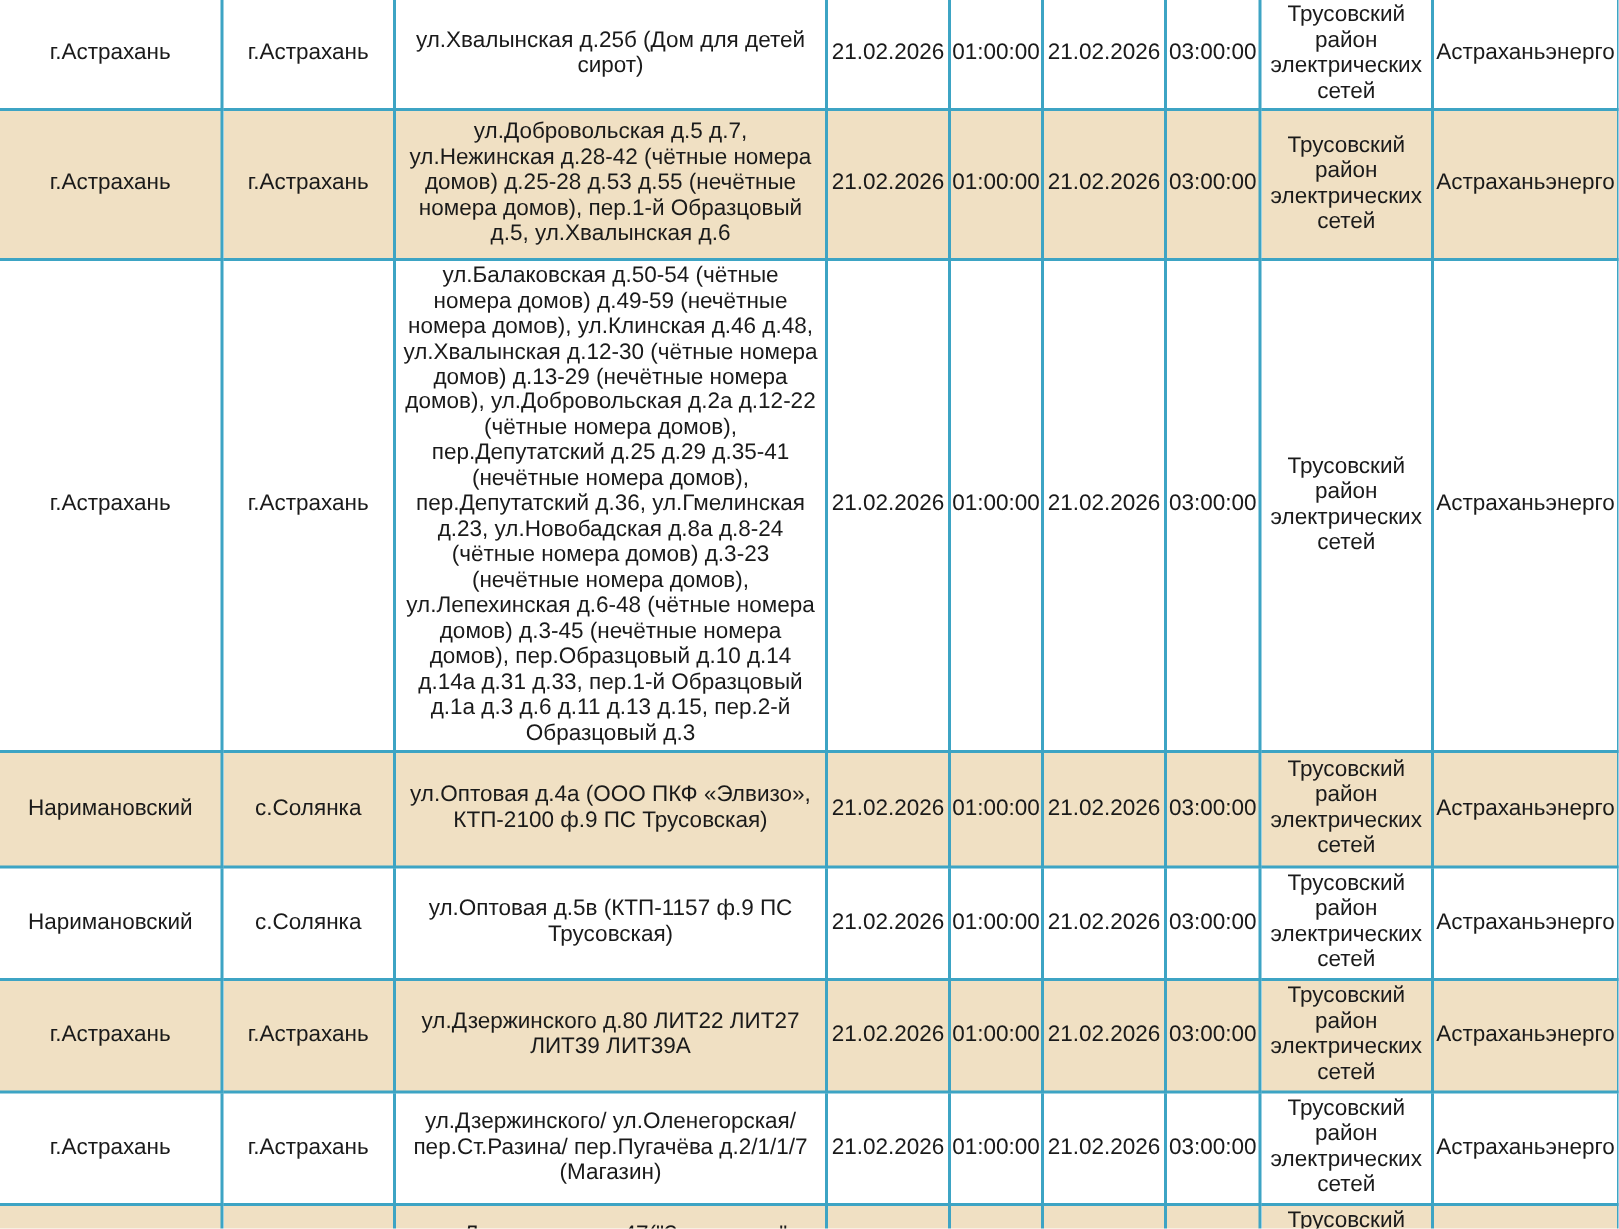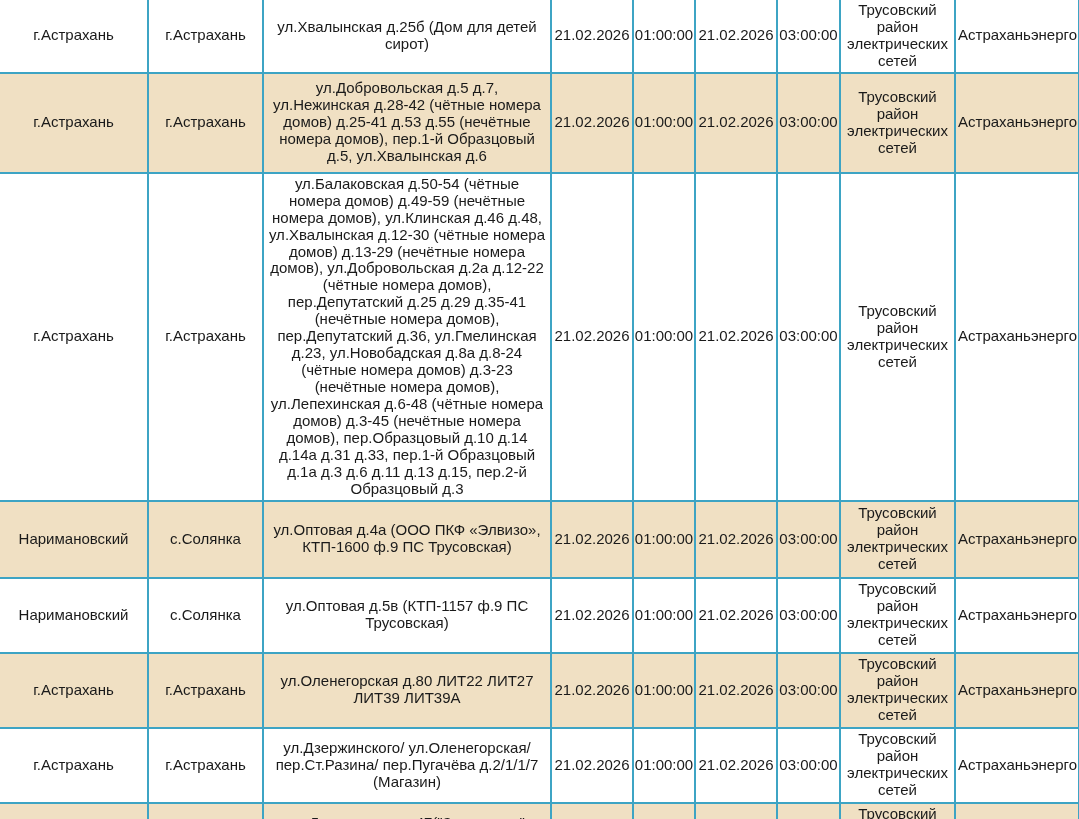--- a/index.html
+++ b/index.html
@@ -30,21 +30,21 @@
     padding:2px 3px;
     overflow:hidden;
     word-wrap:break-word;
   }
   
   tr:first-child td{border-top:none;}
   tr:last-child td{border-bottom:none;}
   td:first-child{border-left:none;}
   tr:nth-child(even) td{background:var(--stripe-color);}
   td.c-date,td.c-time{padding:18px 0;}
-  td.c-company{padding:2px 1px;text-align:right;}
+  td.c-company{padding:2px 1px;}
   
   tr:nth-child(1){height:68px;}
   tr:nth-child(2){height:100px;}
   tr:nth-child(3){height:275px;}
   tr:nth-child(4){height:77px;}
   tr:nth-child(5){height:75px;}
   tr:nth-child(6){height:75px;}
   tr:nth-child(7){height:75px;}
   tr:nth-child(8){height:74px;}
 </style>
@@ -71,21 +71,21 @@
     <td class="c-date">21.02.2026</td>
     <td class="c-time">01:00:00</td>
     <td class="c-date">21.02.2026</td>
     <td class="c-time">03:00:00</td>
     <td class="c-org">Трусовский район электрических сетей</td>
     <td class="c-company">Астраханьэнерго</td>
   </tr>
       <tr>
     <td class="c-district">г.Астрахань</td>
     <td class="c-locality">г.Астрахань</td>
-    <td class="c-address">ул.Добровольская д.5 д.7, ул.Нежинская д.28-42 (чётные номера домов) д.25-41 д.53 д.55 (нечётные номера домов), пер.1-й Образцовый д.5, ул.Хвалынская д.6</td>
+    <td class="c-address">ул.Добровольская д.5 д.7, ул.Нежинская д.28-42 (чётные номера домов) д.25-28 д.53 д.55 (нечётные номера домов), пер.1-й Образцовый д.5, ул.Хвалынская д.6</td>
     <td class="c-date">21.02.2026</td>
     <td class="c-time">01:00:00</td>
     <td class="c-date">21.02.2026</td>
     <td class="c-time">03:00:00</td>
     <td class="c-org">Трусовский район электрических сетей</td>
     <td class="c-company">Астраханьэнерго</td>
   </tr>
       <tr>
     <td class="c-district">г.Астрахань</td>
     <td class="c-locality">г.Астрахань</td>
@@ -93,21 +93,21 @@
     <td class="c-date">21.02.2026</td>
     <td class="c-time">01:00:00</td>
     <td class="c-date">21.02.2026</td>
     <td class="c-time">03:00:00</td>
     <td class="c-org">Трусовский район электрических сетей</td>
     <td class="c-company">Астраханьэнерго</td>
   </tr>
       <tr>
     <td class="c-district">Наримановский</td>
     <td class="c-locality">с.Солянка</td>
-    <td class="c-address">ул.Оптовая д.4а (ООО ПКФ «Элвизо», КТП-1600 ф.9 ПС Трусовская)</td>
+    <td class="c-address">ул.Оптовая д.4а (ООО ПКФ «Элвизо», КТП-2100 ф.9 ПС Трусовская)</td>
     <td class="c-date">21.02.2026</td>
     <td class="c-time">01:00:00</td>
     <td class="c-date">21.02.2026</td>
     <td class="c-time">03:00:00</td>
     <td class="c-org">Трусовский район электрических сетей</td>
     <td class="c-company">Астраханьэнерго</td>
   </tr>
       <tr>
     <td class="c-district">Наримановский</td>
     <td class="c-locality">с.Солянка</td>
@@ -115,21 +115,21 @@
     <td class="c-date">21.02.2026</td>
     <td class="c-time">01:00:00</td>
     <td class="c-date">21.02.2026</td>
     <td class="c-time">03:00:00</td>
     <td class="c-org">Трусовский район электрических сетей</td>
     <td class="c-company">Астраханьэнерго</td>
   </tr>
       <tr>
     <td class="c-district">г.Астрахань</td>
     <td class="c-locality">г.Астрахань</td>
-    <td class="c-address">ул.Оленегорская д.80 ЛИТ22 ЛИТ27 ЛИТ39 ЛИТ39А</td>
+    <td class="c-address">ул.Дзержинского д.80 ЛИТ22 ЛИТ27 ЛИТ39 ЛИТ39А</td>
     <td class="c-date">21.02.2026</td>
     <td class="c-time">01:00:00</td>
     <td class="c-date">21.02.2026</td>
     <td class="c-time">03:00:00</td>
     <td class="c-org">Трусовский район электрических сетей</td>
     <td class="c-company">Астраханьэнерго</td>
   </tr>
       <tr>
     <td class="c-district">г.Астрахань</td>
     <td class="c-locality">г.Астрахань</td>

